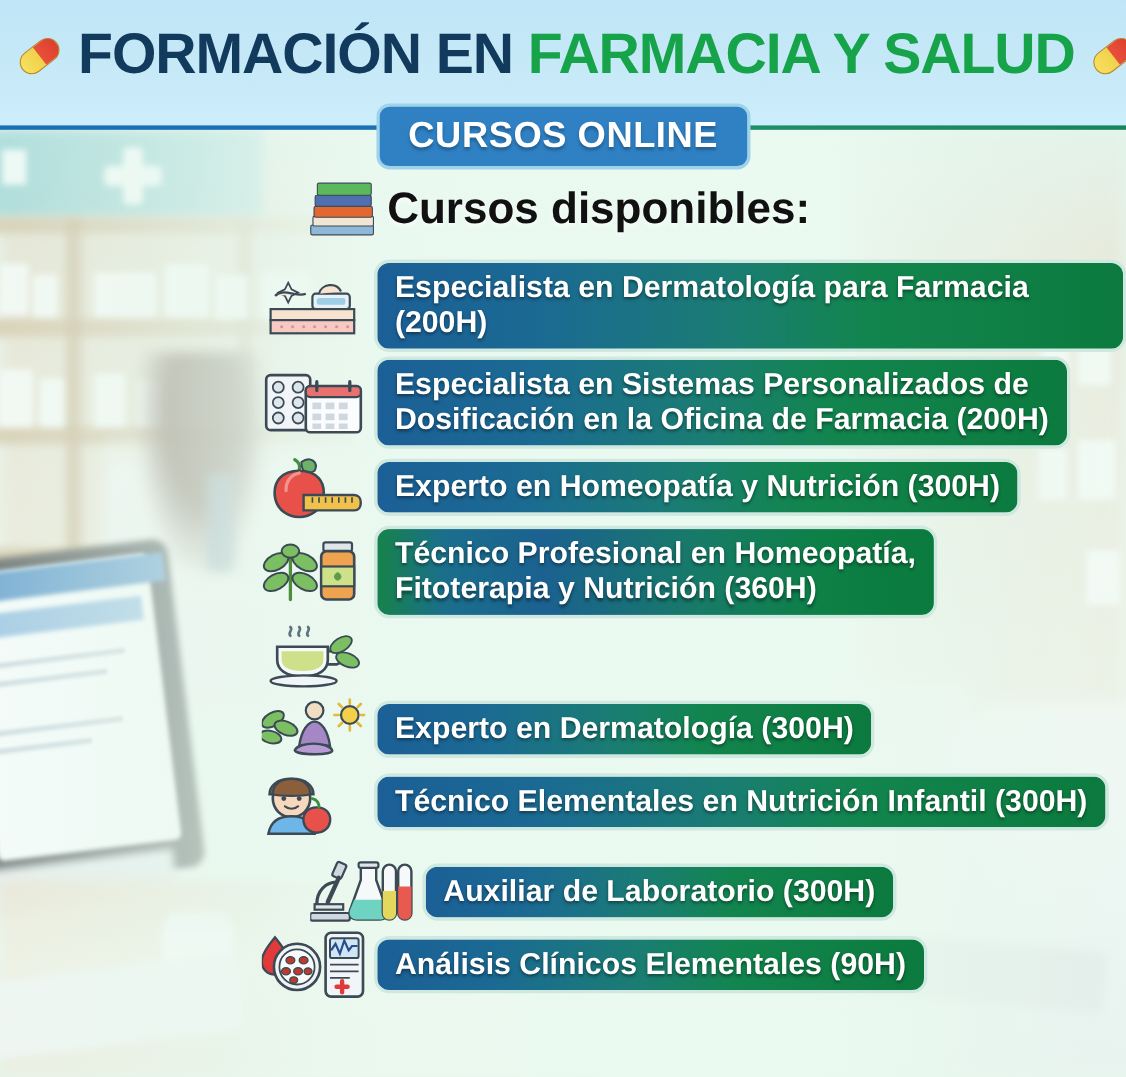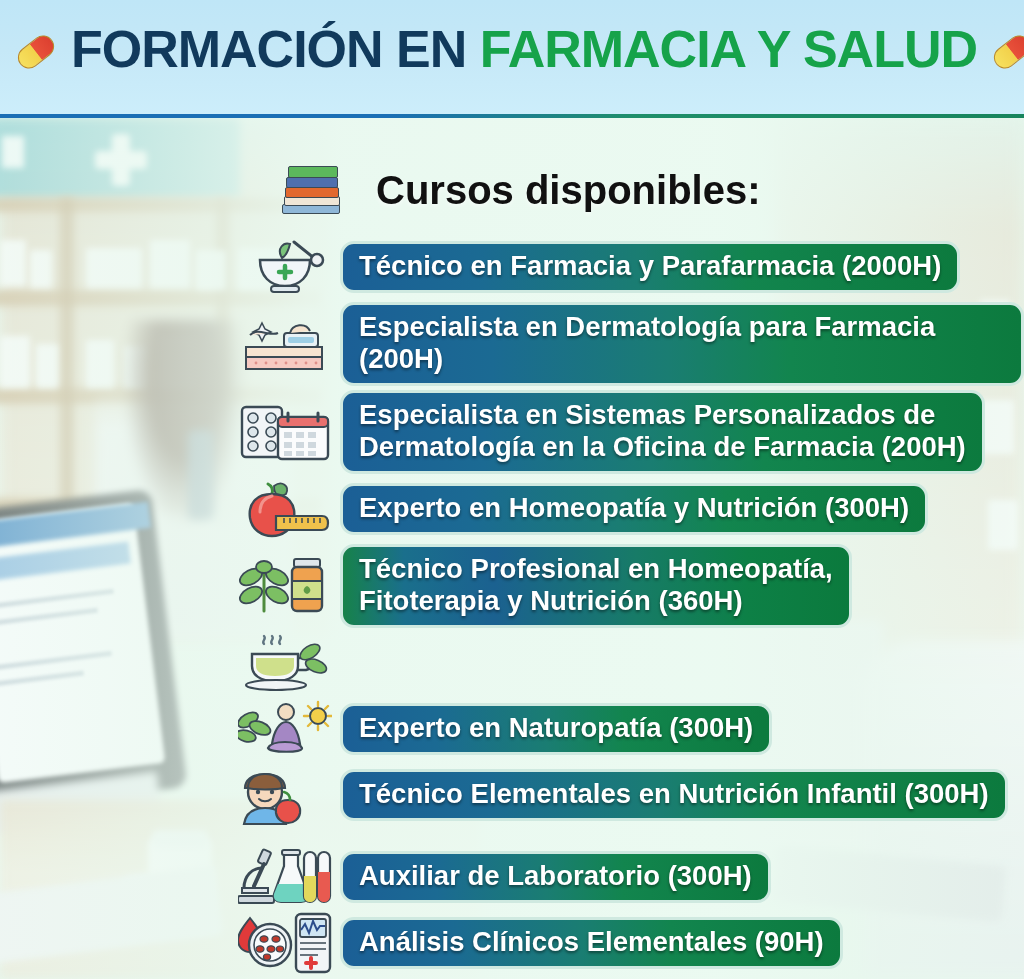--- a/index.html
+++ b/index.html
@@ -100,36 +100,36 @@
     background:linear-gradient(90deg,#1b6fb5 0%,#1b6fb5 38%,#1f8f6a 62%,#17845c 100%);
     z-index:6;}
   .cursos-badge{position:absolute;left:50%;transform:translateX(-50%);top:94px;
     background:#2f81c4;border:3px solid #9fd3ea;border-radius:12px;
     padding:7px 26px 9px;color:#ffffff;font-size:33px;font-weight:bold;
     letter-spacing:.5px;z-index:8;
     text-shadow:0 2px 3px rgba(0,0,0,.28);white-space:nowrap;}
 
   
   .subtitle-row{position:absolute;left:282px;top:166px;display:flex;
-    align-items:center;gap:32px;z-index:7;}
+    align-items:center;gap:8px;z-index:7;}
   .books-icon{width:62px;height:48px;position:relative;flex:0 0 auto;}
   .books-icon span{position:absolute;left:0;border-radius:2px;display:block;
     border:1.6px solid #3b4a55;box-sizing:border-box;}
   .bk1{bottom:0;width:58px;height:10px;background:#8fb7d8;}
   .bk2{bottom:8px;width:56px;height:10px;background:#f0e6d6;left:2px !important;}
   .bk3{bottom:16px;width:54px;height:11px;background:#e2682f;left:3px !important;}
   .bk4{bottom:26px;width:52px;height:11px;background:#4f6fae;left:4px !important;}
   .bk5{bottom:36px;width:50px;height:12px;background:#5cb85c;left:6px !important;}
   .subtitle{font-size:40px;font-weight:bold;color:#111111;line-height:1;
     text-shadow:0 2px 4px rgba(255,255,255,.6);}
 
   
   .courses{position:absolute;left:0;top:236px;width:1024px;z-index:7;}
   .row{display:flex;align-items:center;margin-bottom:4px;}
-  .row.gap-before{margin-top:20px;}
+  .row.gap-before{margin-top:20px;margin-left:44px;}
   .ico{flex:0 0 auto;width:94px;height:62px;margin-left:238px;margin-right:8px;
     position:relative;}
   .chip{display:inline-block;box-sizing:border-box;
     border:3px solid #cfe9e0;border-radius:14px;
     color:#ffffff;font-weight:bold;font-size:27.5px;line-height:32px;
     padding:6px 16px 8px;white-space:pre-line;
     text-shadow:0 2px 3px rgba(0,0,0,.45);
     background:linear-gradient(90deg,#1b5f96 0%,#1b6a93 22%,#1a7d72 48%,#12854e 66%,#0c7a3e 100%);}
   .chip.alt{background:linear-gradient(90deg,#17824a 0%,#1a6f8c 12%,#1b6190 30%,#177b67 58%,#0d8046 80%,#0b7a3d 100%);}
 
@@ -194,46 +194,34 @@
   </div>
 
   <div class="header">
     <div class="title">
       <span class="pill-emoji"><i></i></span>
       <span class="t-dark">FORMACIÓN EN </span><span class="t-green">FARMACIA Y SALUD</span>
       <span class="pill-emoji"><i></i></span>
     </div>
   </div>
   <div class="divider"></div>
+  <div class="cursos-badge">CURSOS ONLINE</div>
 
   <div class="subtitle-row">
     <span class="books-icon">
       <span class="bk1"></span>
         <span class="bk2"></span>
         <span class="bk3"></span>
       <span class="bk4"></span>
         <span class="bk5"></span>
     </span>
     <span class="subtitle">Cursos disponibles:</span>
   </div>
 
   <div class="courses" id="courses">
-      <div class="row">
-        <span class="ico">
-          <svg viewBox="0 0 94 62">
-    <path d="M56 6 L76 22" stroke="#3b4a55" stroke-width="3" fill="none" stroke-linecap="round"></path>
-    <circle cx="79" cy="24" r="6" fill="#eef2f4" stroke="#3b4a55" stroke-width="2.5"></circle>
-    <path d="M44 22c-6-10 2-16 8-14-2 8-4 12-8 14z" fill="#7ac37a" stroke="#3b4a55" stroke-width="2"></path>
-    <path d="M22 24h50c0 16-10 26-25 26S22 40 22 24z" fill="#f1f6f8" stroke="#3b4a55" stroke-width="2.5"></path>
-    <rect x="33" y="50" width="28" height="6" rx="3" fill="#dfe9ee" stroke="#3b4a55" stroke-width="2"></rect>
-    <path d="M47 30v12M41 36h12" stroke="#3aa655" stroke-width="4.5" stroke-linecap="round"></path>
-  </svg>
-        </span>
-        <span class="chip">Técnico en Farmacia y Parafarmacia (2000H)</span>
-      </div>
       <div class="row">
         <span class="ico">
           <svg viewBox="0 0 94 62">
     <path d="M24 10l3 6 6 3-6 3-3 6-3-6-6-3 6-3z" fill="#eef3f6" stroke="#3b4a55" stroke-width="1.6"></path>
     <rect x="46" y="20" width="34" height="14" rx="3" fill="#e8f1f5" stroke="#3b4a55" stroke-width="2"></rect>
     <rect x="50" y="24" width="26" height="6" rx="2" fill="#9ecfe6"></rect>
     <path d="M52 20c2-9 16-11 20-2" fill="#f6e4cf" stroke="#3b4a55" stroke-width="2"></path>
     <path d="M12 22c8-8 20 2 28-2" fill="#f6e8d8" stroke="#3b4a55" stroke-width="2"></path>
     <rect x="8" y="34" width="76" height="10" fill="#f7e3d0" stroke="#3b4a55" stroke-width="2"></rect>
     <rect x="8" y="44" width="76" height="12" fill="#f6c9c2" stroke="#3b4a55" stroke-width="2"></rect>
@@ -272,21 +260,21 @@
       <rect x="46" y="41" width="8" height="6"></rect>
               <rect x="58" y="41" width="8" height="6"></rect>
               <rect x="70" y="41" width="8" height="6"></rect>
       <rect x="46" y="50" width="8" height="5"></rect>
               <rect x="58" y="50" width="8" height="5"></rect>
               <rect x="70" y="50" width="8" height="5"></rect>
     </g>
   </svg>
         </span>
         <span class="chip">Especialista en Sistemas Personalizados de
-Dermatología en la Oficina de Farmacia (200H)</span>
+Dosificación en la Oficina de Farmacia (200H)</span>
       </div>
       <div class="row">
         <span class="ico">
           <svg viewBox="0 0 94 62">
     <path d="M30 6c4 2 5 6 4 10" stroke="#3f8f3f" stroke-width="3" fill="none" stroke-linecap="round"></path>
     <path d="M36 8c8-6 16 0 12 8-6 4-12 2-12-8z" fill="#6bb26b" stroke="#3b4a55" stroke-width="1.8"></path>
     <path d="M34 16c-16 0-24 10-22 24 2 12 12 18 22 18s20-6 22-18c2-14-6-24-22-24z" fill="#e8514a" stroke="#3b4a55" stroke-width="2.4"></path>
     <path d="M34 18c-8 2-12 8-12 16" stroke="#f2938c" stroke-width="3" fill="none" stroke-linecap="round"></path>
     <path d="M38 38h46c4 0 6 3 6 7s-2 7-6 7H38z" fill="#f0c14b" stroke="#3b4a55" stroke-width="2.2"></path>
     <g stroke="#3b4a55" stroke-width="1.5">
@@ -343,21 +331,21 @@
     </g>
     <circle cx="48" cy="14" r="8" fill="#f1ddc2" stroke="#3b4a55" stroke-width="2"></circle>
     <path d="M34 46c2-14 8-22 14-22s12 8 14 22z" fill="#a487c4" stroke="#3b4a55" stroke-width="2.2"></path>
     <path d="M30 50c4-8 30-8 34 0 2 5-32 5-34 0z" fill="#b99bd4" stroke="#3b4a55" stroke-width="2.2"></path>
     <circle cx="80" cy="18" r="8" fill="#f3cf4a" stroke="#3b4a55" stroke-width="2"></circle>
     <g stroke="#e3b93a" stroke-width="2.4" stroke-linecap="round">
       <path d="M80 4v4M80 28v4M66 18h4M90 18h4M70 8l3 3M87 25l3 3M90 8l-3 3M73 25l-3 3"></path>
     </g>
   </svg>
         </span>
-        <span class="chip">Experto en Naturopatía (300H)</span>
+        <span class="chip">Experto en Dermatología (300H)</span>
       </div>
       <div class="row">
         <span class="ico">
           <svg viewBox="0 0 94 62">
     <path d="M27 10c14 0 20 7 20 14H7c0-7 6-14 20-14z" fill="#8b5e3c" stroke="#3b4a55" stroke-width="2.2"></path>
     <circle cx="27" cy="28" r="17" fill="#f6d8bd" stroke="#3b4a55" stroke-width="2.4"></circle>
     <path d="M10 24c0-9 7-14 17-14s17 5 17 14c-6 2-28 2-34 0z" fill="#8b5e3c" stroke="#3b4a55" stroke-width="2"></path>
     <g fill="#3b4a55">
               <circle cx="20" cy="28" r="2.2"></circle>
               <circle cx="34" cy="28" r="2.2"></circle>

